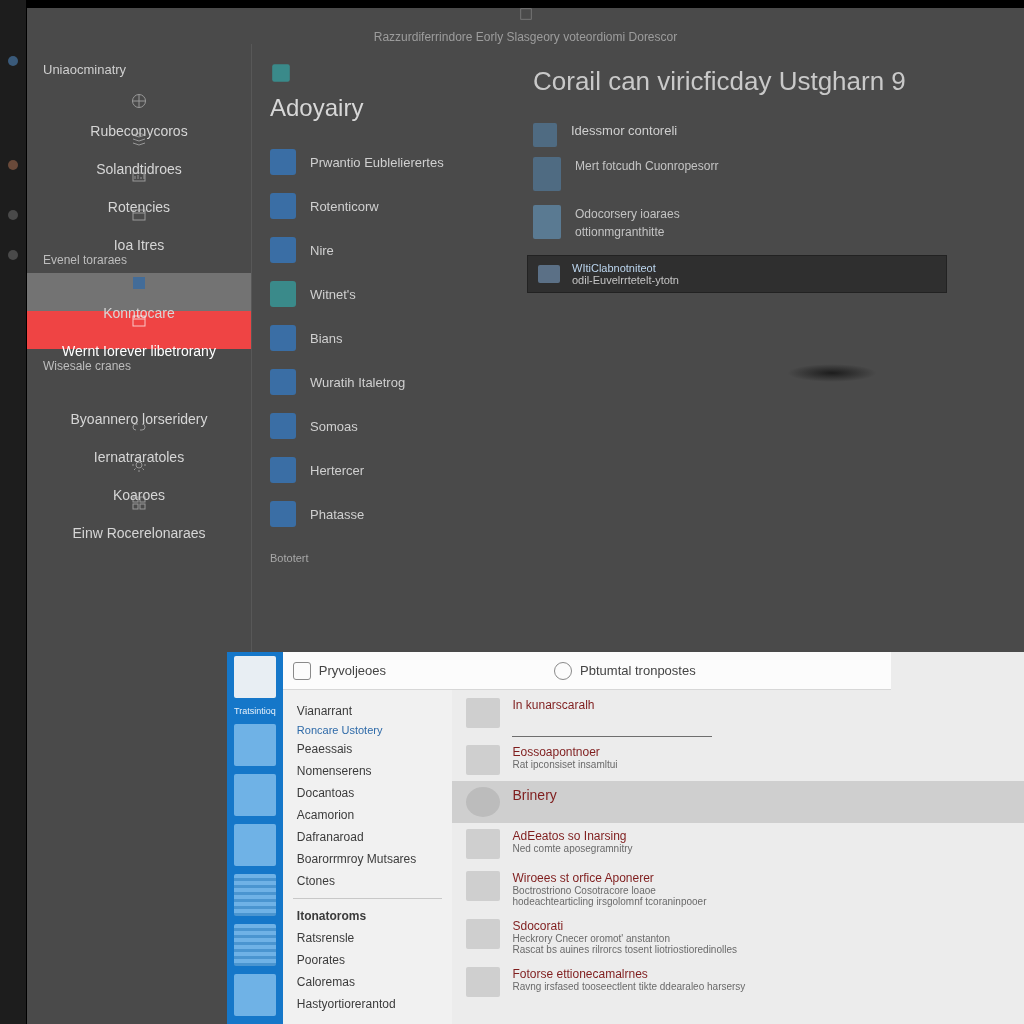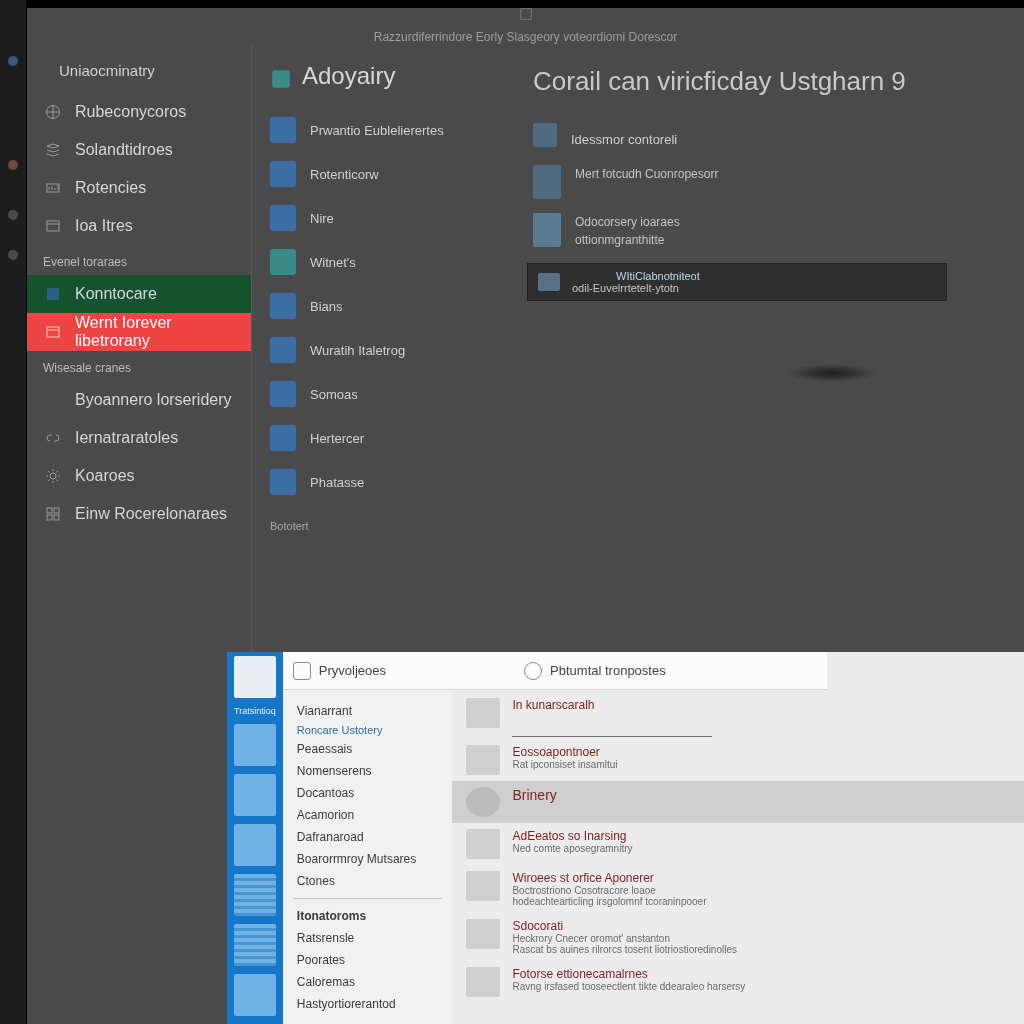--- a/index.html
+++ b/index.html
@@ -12,62 +12,62 @@
   .titlebar {
     height: 36px; display: flex; align-items: center; padding: 0 12px;
     background: #4a4a4a; color: #bfbfbf; font-size: 12px; gap: 10px; flex-direction: column;
   }
   .titlebar .tb-icon { width: 14px; height: 14px; opacity: .6; }
   .titlebar .tb-text { opacity: .7; }
   
   .body { display: flex; height: 636px; }
   
   .sidebar { width: 224px; background: #4a4a4a; padding-top: 10px; }
-  .sb-title { font-size: 15px; color: #cfcfcf; padding: 8px 32px 14px; }
+  .sb-title { font-size: 13px; color: #cfcfcf; padding: 8px 16px 14px; }
   .sb-section-label { font-size: 12px; color: #bdbdbd; padding: 10px 16px 6px; }
   .sb-item {
     display: flex; align-items: center; gap: 12px; height: 38px;
-    padding: 0 16px; font-size: 16px; color: #d6d6d6; cursor: pointer;
+    padding: 0 16px; font-size: 14px; color: #d6d6d6; cursor: pointer; flex-direction: column;
   }
   .sb-item .sb-icon {
     width: 20px; height: 20px; flex: 0 0 20px; opacity: .7;
     display: inline-flex; align-items: center; justify-content: center;
   }
   .sb-item.selected { background: #ef4444; color: #fff; }
-  .sb-item.alt { background: #14532d; }
+  .sb-item.alt { background: #737373; }
   
   .midcol { width: 256px; border-left: 1px solid rgba(255,255,255,.08); padding: 18px 0 0 0; }
-  .mid-title { display: flex; align-items: flex-end; gap: 10px; padding: 0 18px 18px; color: #d7d7d7; font-size: 24px; font-weight: 300; }
+  .mid-title { display: flex; align-items: flex-start; gap: 10px; padding: 0 18px 18px; color: #d7d7d7; font-size: 24px; font-weight: 300; flex-direction: column; }
   .mid-title .mid-title-icon { width: 22px; height: 22px; }
   .mid-item {
     display: flex; align-items: center; gap: 14px; height: 44px; padding: 0 18px;
     font-size: 13px; color: #d0d0d0; cursor: pointer;
   }
   .mid-item .mid-icon {
     width: 26px; height: 26px; flex: 0 0 26px; border-radius: 3px;
     background: #3a6ea5; display: inline-block;
   }
   .mid-item .mid-icon.teal { background: #3a8a8a; }
   .mid-section-label { font-size: 11px; color: #a8a8a8; padding: 16px 18px 6px; }
   
   .content { flex: 1; padding: 22px 20px 0 26px; }
   .content h1 { font-size: 26px; font-weight: 300; color: #c9c9c9; margin-bottom: 26px; }
-  .c-row { display: flex; align-items: flex-end; gap: 14px; margin-bottom: 18px; font-size: 13px; color: #cfcfcf; }
+  .c-row { display: flex; align-items: flex-start; gap: 14px; margin-bottom: 10px; font-size: 13px; color: #cfcfcf; }
   .c-row .c-icon { width: 24px; height: 24px; flex: 0 0 24px; background: #4f6b82; border-radius: 2px; }
   .c-block { display: flex; gap: 14px; margin-bottom: 14px; }
   .c-block .c-thumb { width: 28px; height: 34px; flex: 0 0 28px; background: #4f6b82; border-radius: 2px; }
   .c-block .c-lines { font-size: 12px; color: #c4c4c4; line-height: 18px; }
   .c-popup {
     margin-top: 4px; margin-left: -6px;
     width: 420px; background: #2f2f2f; border: 1px solid #222;
     padding: 6px 10px; display: flex; gap: 12px; align-items: center;
     font-size: 11px; color: #c4c4c4;
   }
   .c-popup .c-popup-icon { width: 22px; height: 18px; background: #5b7086; border-radius: 2px; flex: 0 0 22px; }
-  .c-popup .c-popup-lines span:first-child { color: #bcd6ef; margin-left: 44px; }
+  .c-popup .c-popup-lines span:first-child { color: #bcd6ef; }
   .shadow-bar {
     position: absolute; left: 760px; top: 356px; width: 90px; height: 18px;
     background: radial-gradient(ellipse at center, #111 0%, transparent 70%); opacity: .8;
   }
   
   .start {
     position: absolute; left: 200px; top: 644px; width: 824px; height: 380px;
     display: flex;
   }
   .start-rail {
@@ -80,27 +80,27 @@
   }
   .rail-tile.sel { background: #e8eef3; }
   .rail-tile.lines { background: repeating-linear-gradient(
       to bottom, #6fb2e6 0 4px, #4a95d0 4px 7px); }
   .rail-caption { font-size: 9px; color: #e6f1fb; text-align: center; line-height: 10px; width: 48px; }
   .start-list {
     width: 170px; background: #f1f1f1; color: #3b3b3b; font-size: 12px;
     padding: 6px 0 0 0; position: relative;
   }
   .start-header {
-    height: 38px; width: 544px; background: #fcfcfc;
+    height: 38px; width: 608px; background: #fcfcfc;
     position: absolute; left: 0; top: 0; display: flex; align-items: center;
     gap: 8px; padding: 0 10px; font-size: 13px; color: #444;
     border-bottom: 1px solid #d7d7d7;
   }
   .start-header .sh-left, .start-header .sh-right { display: flex; align-items: center; gap: 8px; }
-  .start-header .sh-right { margin-left: 90px; padding-left: 40px; }
+  .start-header .sh-right { margin-left: 120px; padding-left: 40px; }
   .sh-icon { width: 18px; height: 18px; border: 1px solid #8a8a8a; border-radius: 3px; }
   .sh-icon.round { border-radius: 50%; }
   .sl-item { padding: 4px 14px; white-space: nowrap; cursor: pointer; }
   .sl-item.first { margin-top: 42px; }
   .sl-subtle { color: #2e6aa8; font-size: 11px; padding: 2px 14px; }
   .sl-divider { border-top: 1px solid #c8c8c8; margin: 6px 10px; }
   .results {
     width: 600px; background: #ececec; color: #3b3b3b; font-size: 12px;
     padding-top: 40px;
   }

